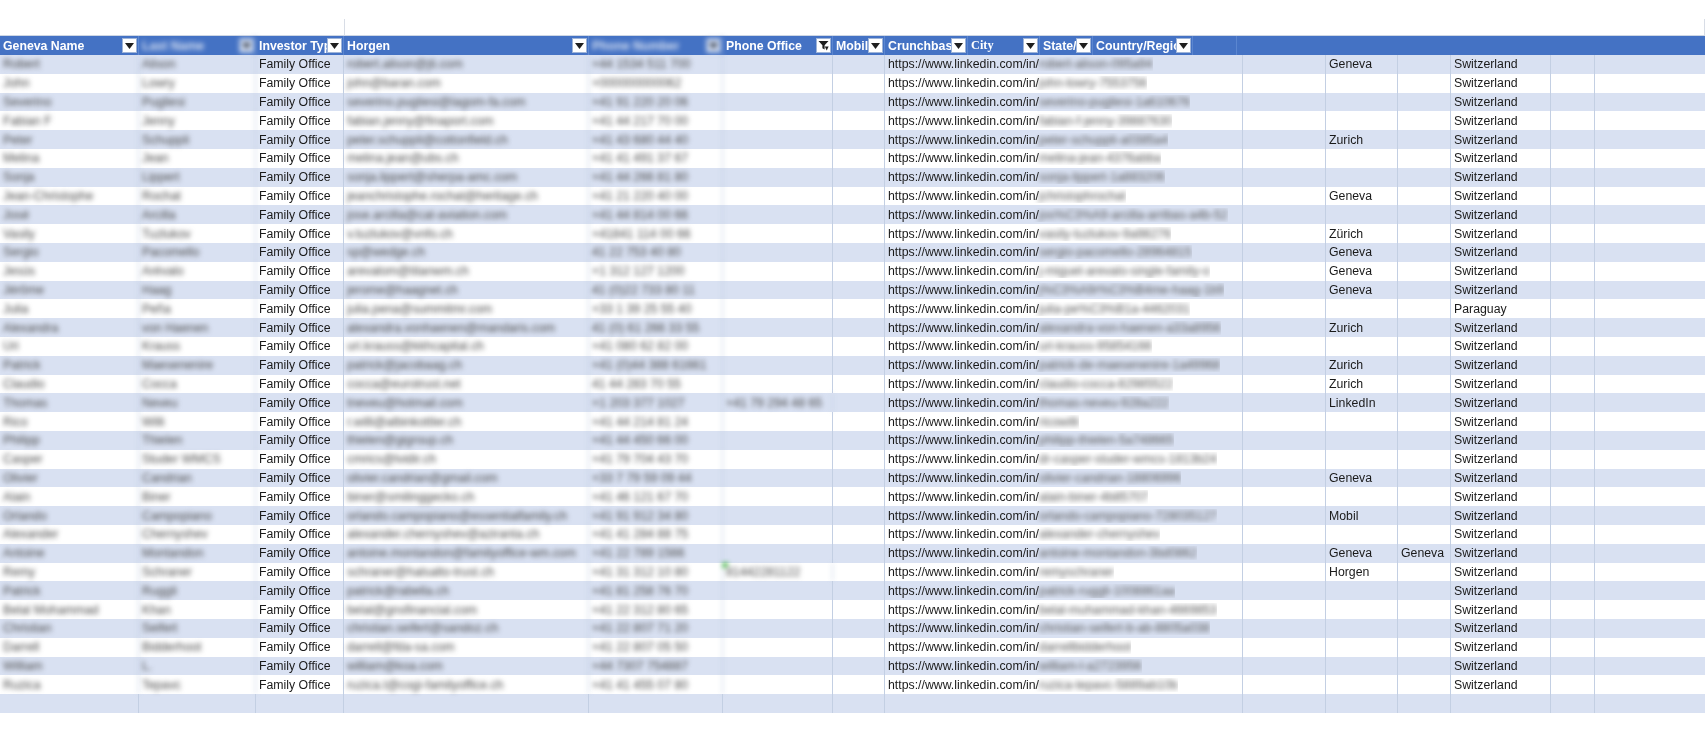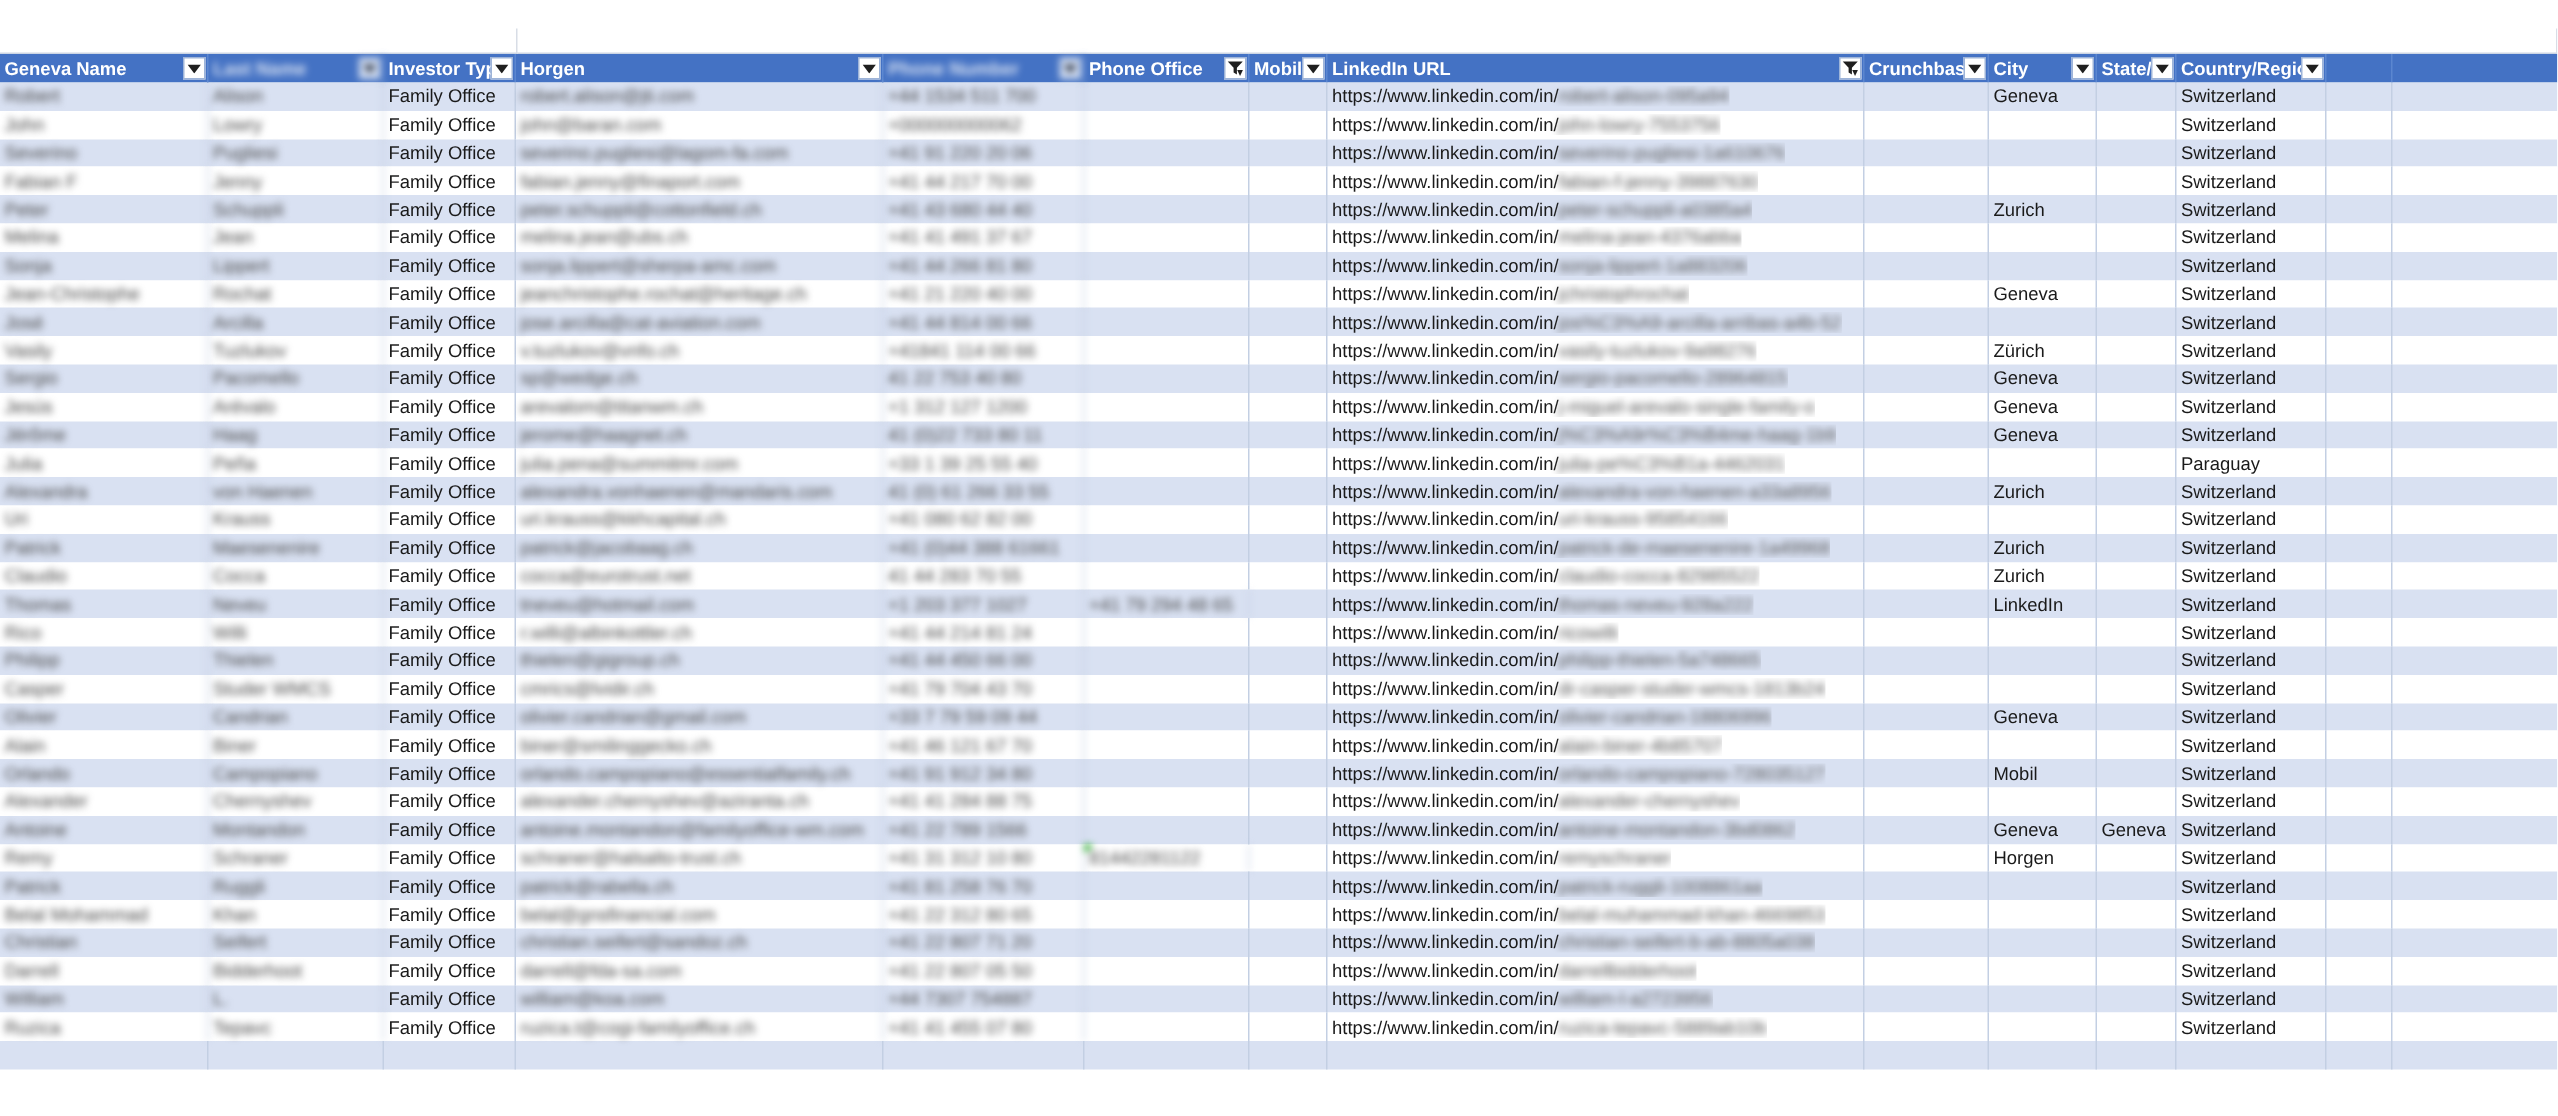--- a/index.html
+++ b/index.html
@@ -192,38 +192,29 @@
           </div>
         </div>
         <div class="hc" style="width: 52px;">
           <span class="lbl">Mobil</span>
           <div class="fbtn">
             <svg width="9" height="6" viewBox="0 0 9 6">
               <path d="M0 0 L9 0 L4.5 6 Z" fill="#1f1f1f"></path>
             </svg>
           </div>
         </div>
-        <div class="hc" style="width: 358px;">
-          <span class="lbl">LinkedIn URL</span>
-          <div class="fbtn">
-            <svg width="11" height="11" viewBox="0 0 11 11">
-              <path d="M0.5 1 L10.5 1 L6.6 5.2 L6.6 9.6 L4.4 8.3 L4.4 5.2 Z" fill="#1f1f1f"></path>
-              <path d="M6.8 6.6 L10.6 6.6 L8.7 10.6 Z" fill="#1f1f1f"></path>
-            </svg>
-          </div>
-        </div>
         <div class="hc" style="width: 83px;">
           <span class="lbl">Crunchbase</span>
           <div class="fbtn">
             <svg width="9" height="6" viewBox="0 0 9 6">
               <path d="M0 0 L9 0 L4.5 6 Z" fill="#1f1f1f"></path>
             </svg>
           </div>
         </div>
-        <div class="hc" style="width: 72px;">
+        <div class="hc" style="width: 72px; font-family: Liberation Serif, serif;">
           <span class="lbl">City</span>
           <div class="fbtn">
             <svg width="9" height="6" viewBox="0 0 9 6">
               <path d="M0 0 L9 0 L4.5 6 Z" fill="#1f1f1f"></path>
             </svg>
           </div>
         </div>
         <div class="hc" style="width: 53px;">
           <span class="lbl">State/P</span>
           <div class="fbtn">

